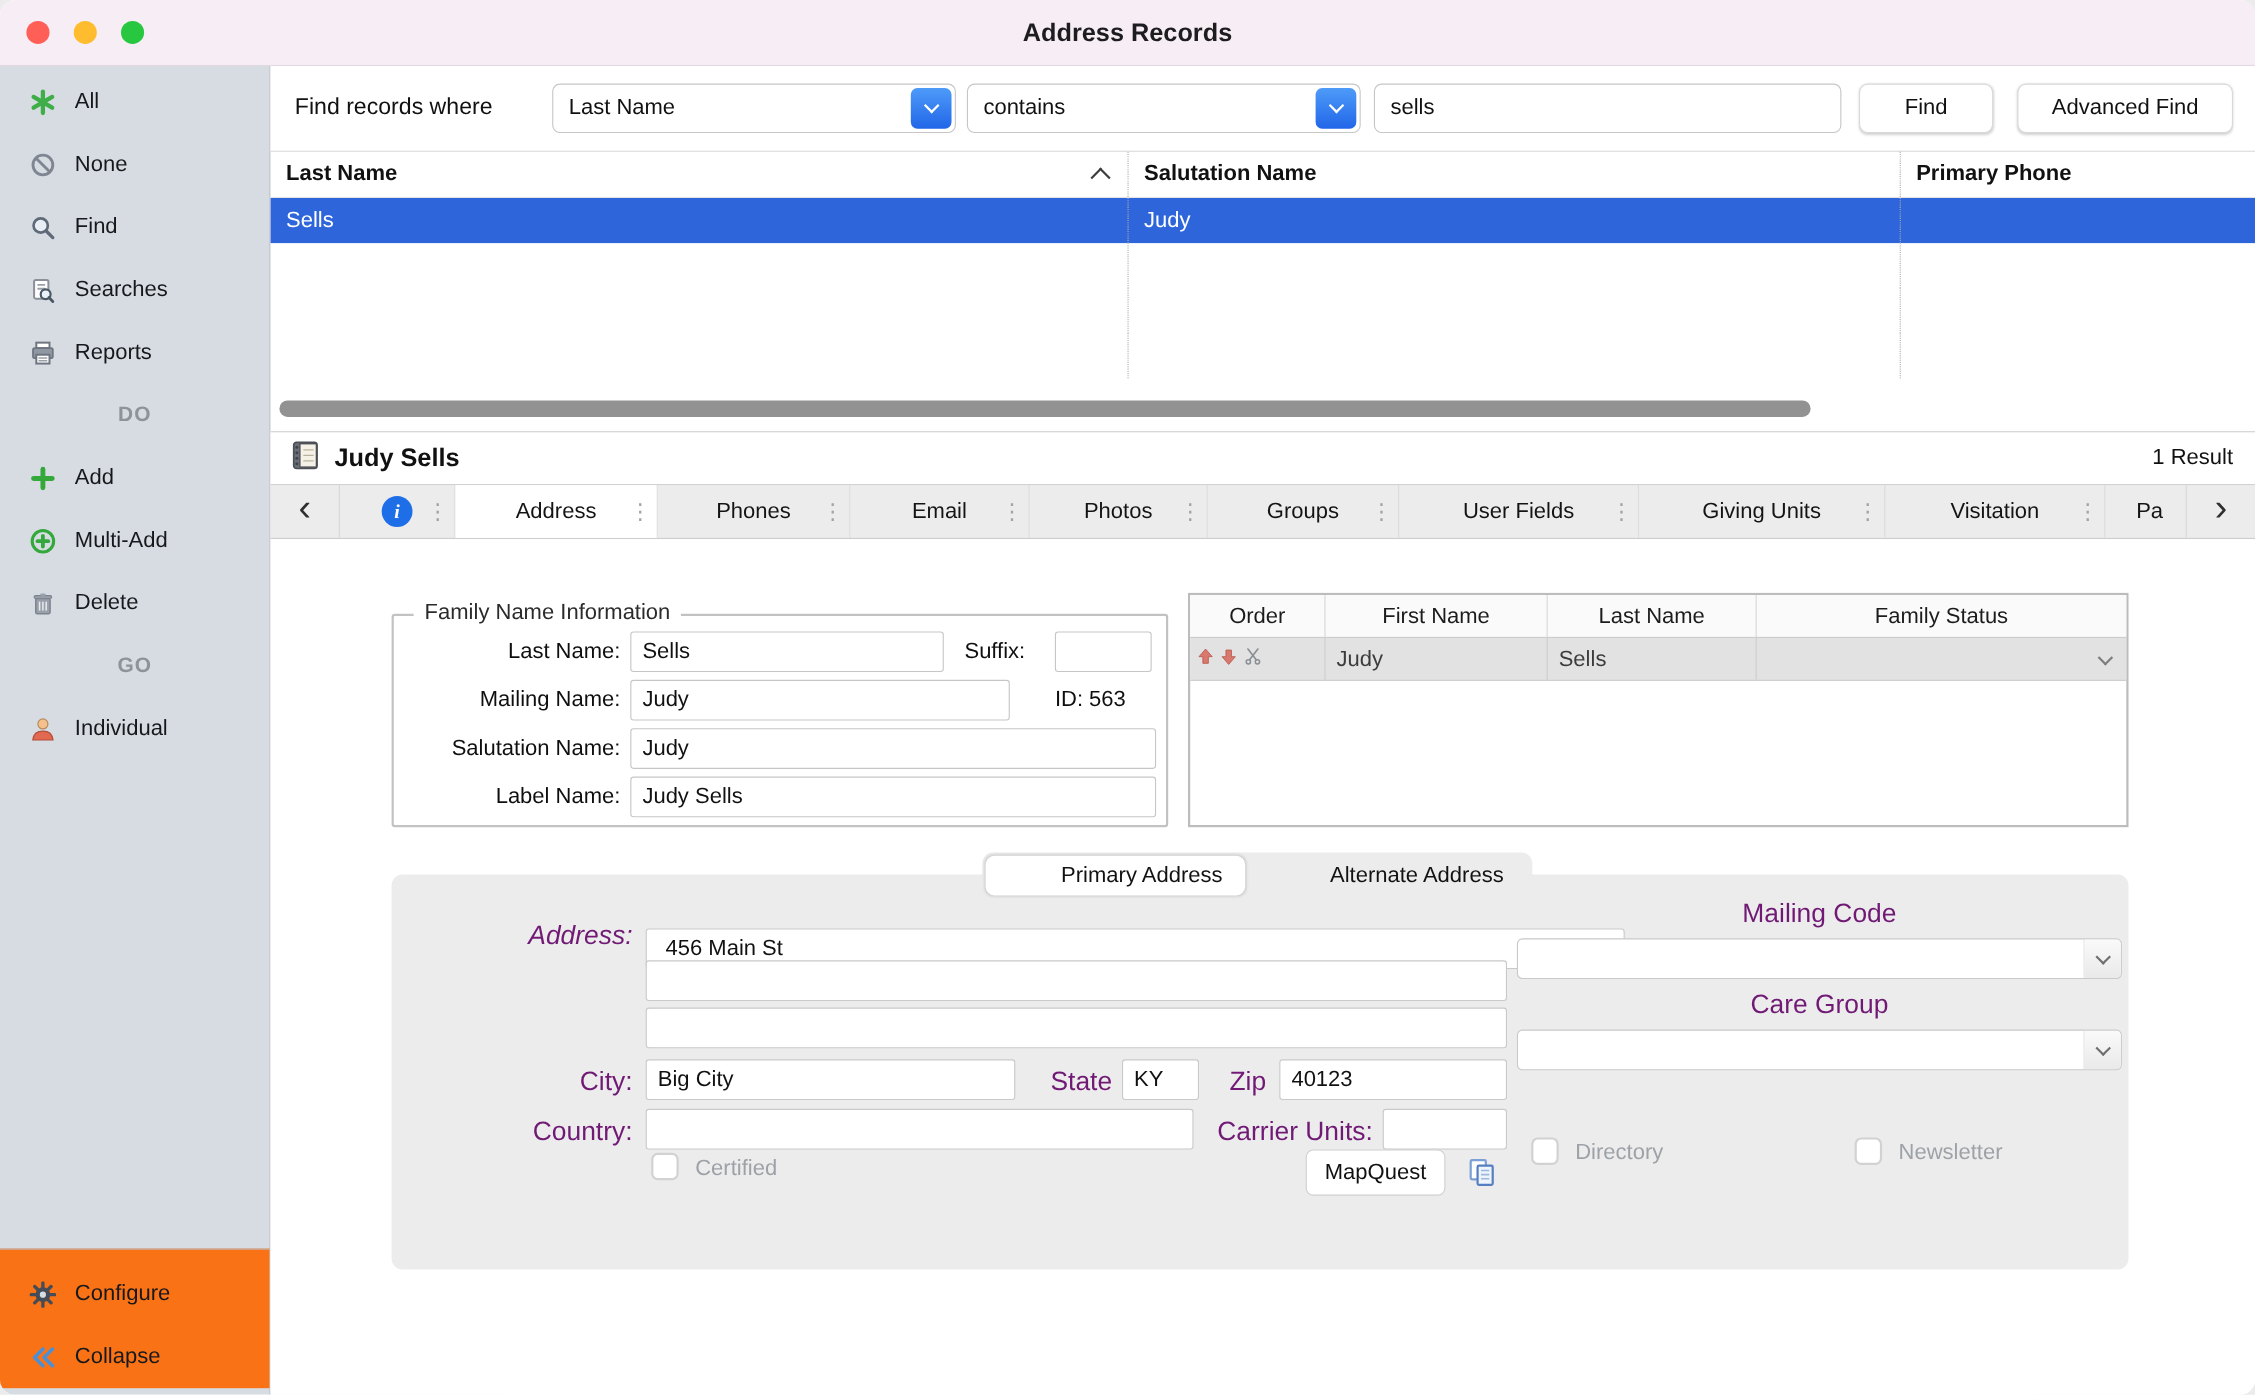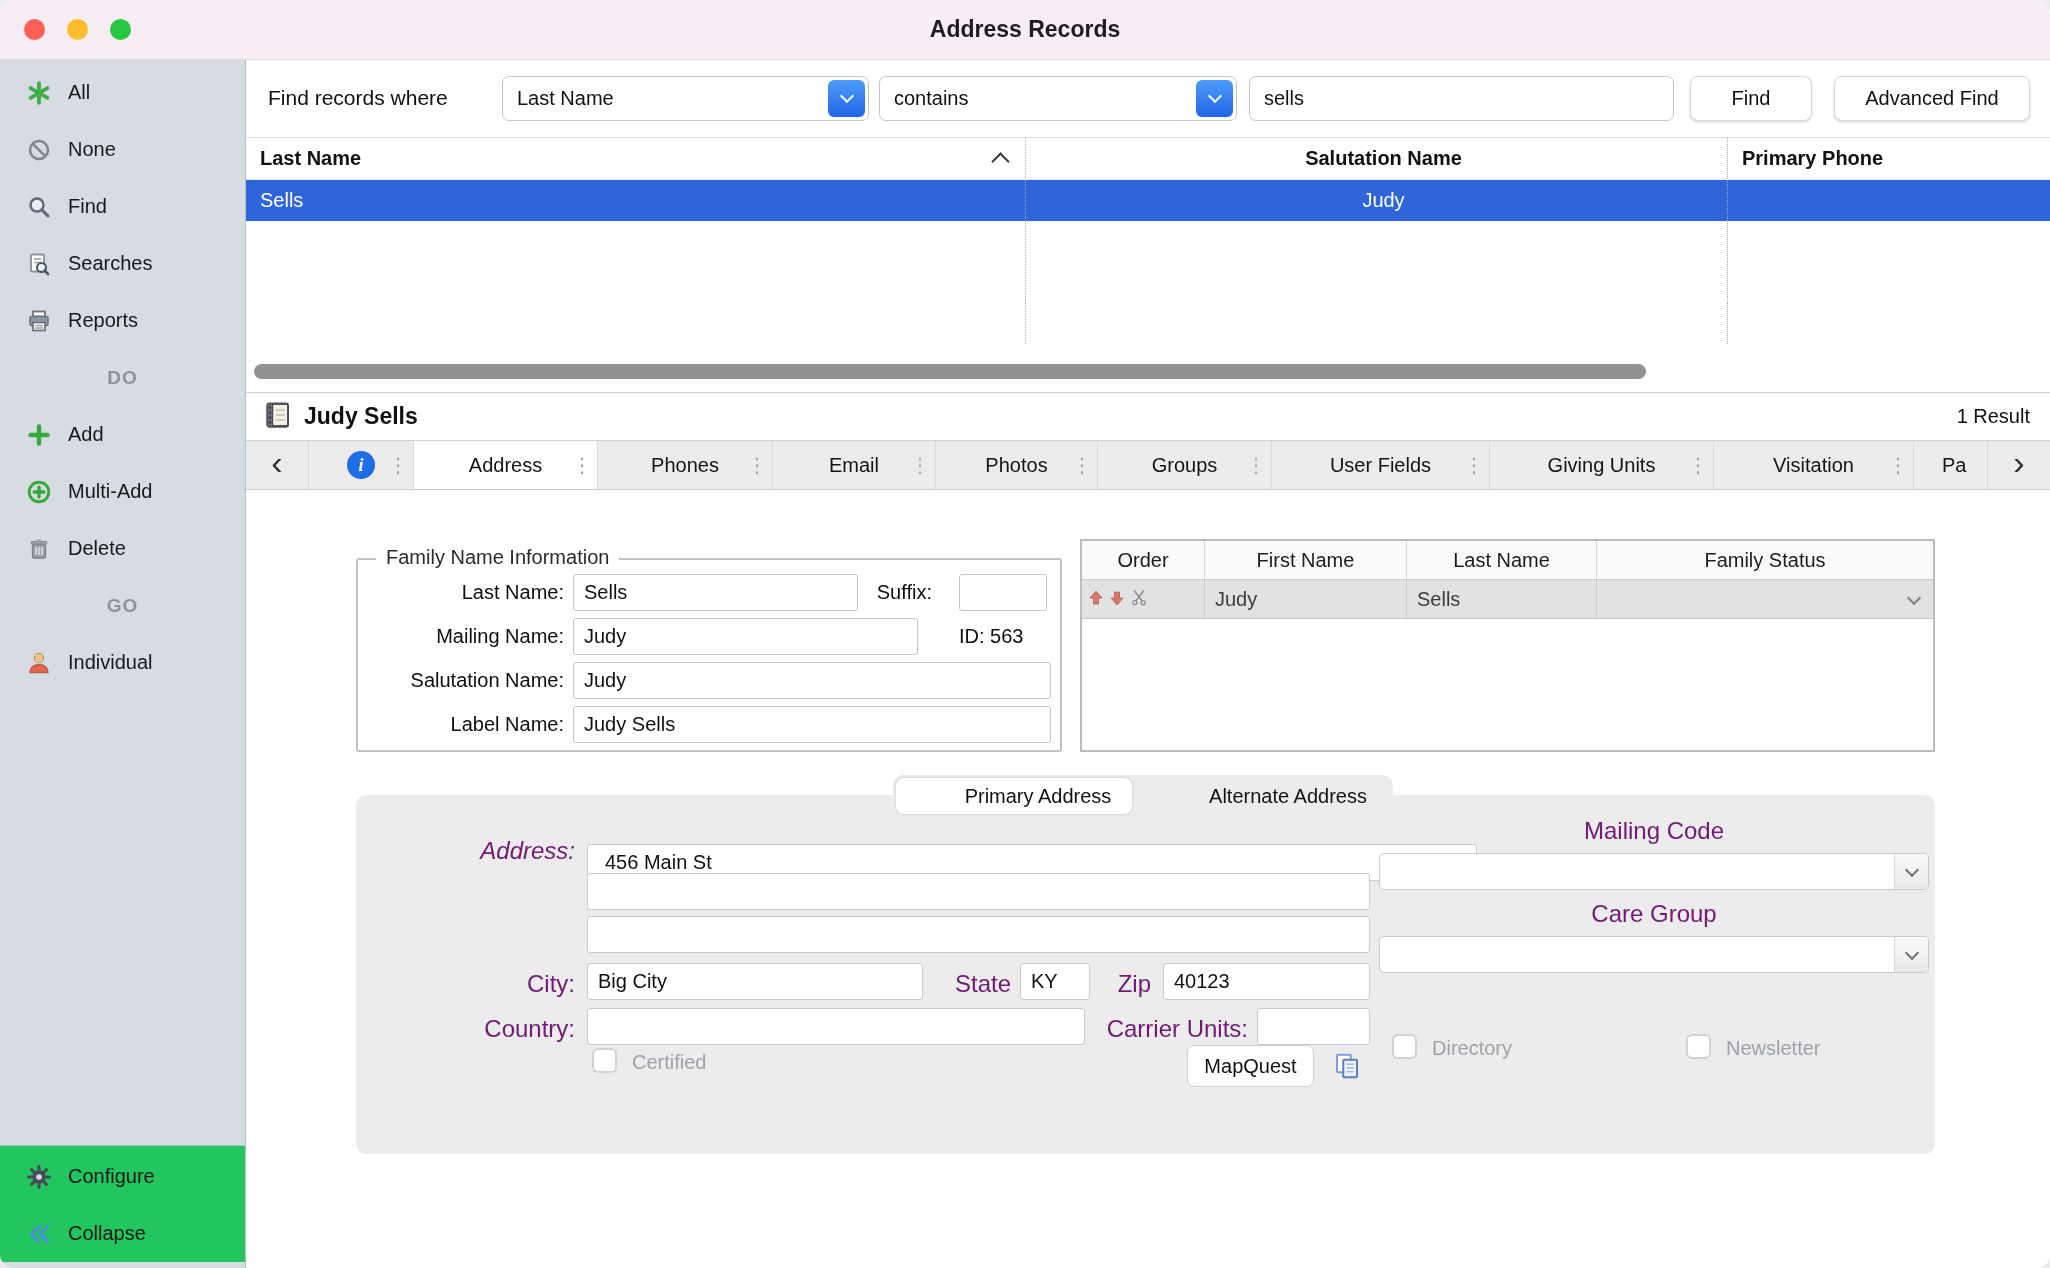--- a/index.html
+++ b/index.html
@@ -13,21 +13,21 @@
   .light { width:21px; height:21px; border-radius:50%; }
   .light.red{background:#ff5f57}.light.yellow{background:#febc2e}.light.green{background:#27c83f}
   .win-title { position:absolute; inset:0; display:flex; align-items:center; justify-content:center; font-size:23px; font-weight:bold; color:#1d1d1f; }
 
   
   .sidebar { position:absolute; top:60px; left:0; width:246px; bottom:0; background:#d7dce3; border-right:1px solid #b9bec6; padding-top:4px; }
   .sb-head { height:57px; display:flex; align-items:center; justify-content:center; color:#8d929b; font-weight:bold; font-size:19px; letter-spacing:1px; }
   .sb-item { height:57px; display:flex; align-items:center; padding-left:24px; gap:14px; font-size:20px; color:#16181b; }
   .sb-ico { width:30px; display:flex; justify-content:center; align-items:center; flex:none; }
   .sb-item.selected { border:3px solid #3e98f6; border-radius:8px; background:#dee4eb; margin:0 6px 0 2px; padding-left:19px; }
-  .sb-footer { position:absolute; bottom:6px; left:0; right:0; border-top:1px solid #b9bec6; padding-top:2px; background:#22c55e; }
+  .sb-footer { position:absolute; bottom:6px; left:0; right:0; border-top:1px solid #b9bec6; padding-top:12px; background:#f97316; }
 
   
   .main { position:absolute; left:246px; top:60px; right:0; bottom:0; background:#fff; }
 
   
   .findbar { position:absolute; top:0; left:0; right:0; height:77px; background:#fff; }
   .fb-label { position:absolute; left:22px; top:26px; font-size:21px; color:#111; }
   .combo { position:absolute; top:16px; height:45px; background:#fff; border:1px solid #c6c6c6; border-radius:7px; display:flex; align-items:center; }
   .combo-val { padding-left:14px; font-size:20px; color:#111; flex:1; white-space:nowrap; overflow:hidden; }
   .combo-btn { width:37px; height:37px; margin-right:3px; border-radius:6px; background:linear-gradient(#4e9bf9,#2166e8); display:flex; align-items:center; justify-content:center; flex:none; }
@@ -39,21 +39,21 @@
   .b-find { left:1444px; width:122px; }
   .b-adv { left:1588px; width:196px; }
 
   
   .rtable { position:absolute; top:77px; left:0; right:0; height:255px; border-top:1px solid #dadada; }
   .rt-header { display:flex; height:42px; align-items:center; font-weight:bold; font-size:20px; color:#111; border-bottom:1px solid #e3e3e3; }
   .rt-row { display:flex; height:41px; align-items:center; font-size:20px; color:#111; }
   .rt-row.selected { background:#2e65da; color:#fff; }
   .cc { padding-left:14px; height:100%; display:flex; align-items:center; }
   .cc1 { width:780px; border-right:1px dotted #adadad; }
-  .cc2 { width:702px; border-right:1px dotted #adadad;justify-content:center; }
+  .cc2 { width:702px; border-right:1px dotted #adadad; }
   .cc3 { flex:1; }
   .sortchev { margin-left:auto; margin-right:18px; width:13px; height:13px; border-top:2.4px solid #3c3c3c; border-right:2.4px solid #3c3c3c; transform:rotate(-45deg); margin-top:6px; }
   .hscroll-thumb { position:absolute; left:8px; top:226px; width:1392px; height:15px; border-radius:8px; background:#929292; }
 
   
   .rec-header { position:absolute; top:332px; left:0; right:0; height:48px; border-top:1px solid #cfcfcf; display:flex; align-items:center; padding-left:16px; gap:12px; background:#fff; }
   .rec-name { font-size:23px; font-weight:bold; color:#111; }
   .rec-count { margin-left:auto; margin-right:20px; font-size:20px; color:#111; }
 
   

